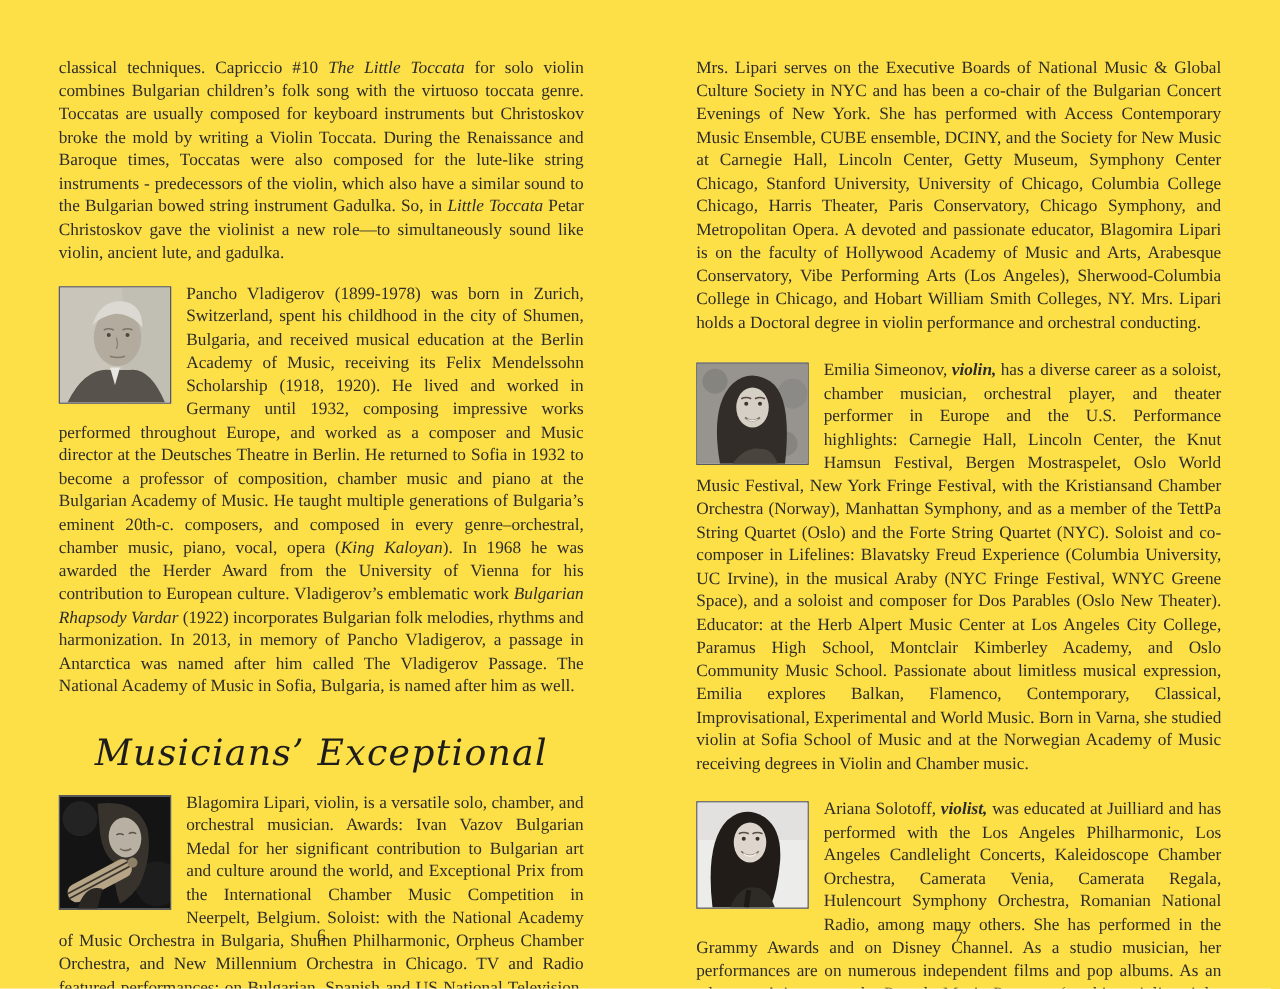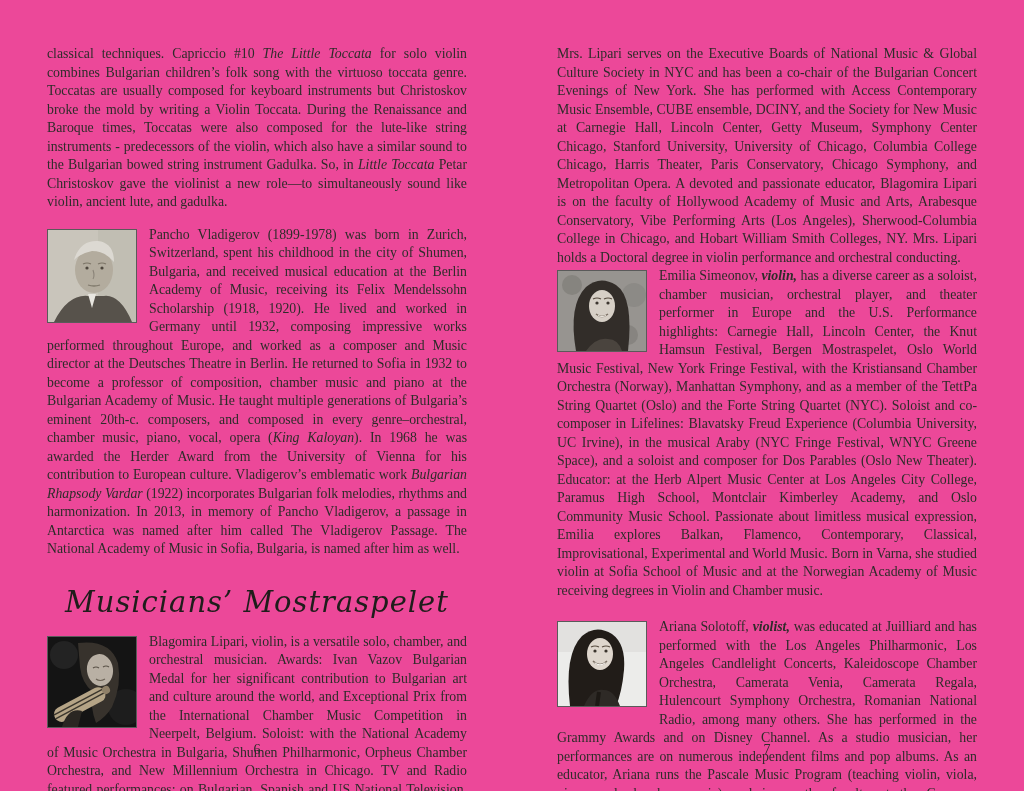--- a/index.html
+++ b/index.html
@@ -1,16 +1,16 @@
 <!DOCTYPE html>
 <html><head>
 <meta charset="utf-8">
 <style>
   html,body{margin:0;padding:0;background:#ffffff;}
-  .spread{position:relative;width:1024px;height:791px;background:#ec4899;overflow:hidden;
+  .spread{position:relative;width:1024px;height:791px;background:#fde047;overflow:hidden;
           font-family:"Liberation Serif","DejaVu Serif",serif;color:#2e2c2a;}
   .page{position:absolute;top:45px;width:420px;}
   .page-left{left:47px;}
   .page-right{left:557px;}
   .para{margin:0;font-size:13.8px;line-height:18.5px;text-align:justify;}
   .seg-n{font-style:normal;font-weight:normal;}
   .seg-i{font-style:italic;}
   .seg-b{font-weight:normal;}
   .seg-bi{font-weight:bold;font-style:italic;}
   .bio{margin-top:14px;}
@@ -48,21 +48,21 @@
           <circle cx="54" cy="38" r="1.6" fill="#4d463d"></circle>
           <path d="M35 34 Q39 32 43 34" stroke="#7c7567" stroke-width="1.2" fill="none"></path>
           <path d="M50 34 Q54 32 58 34" stroke="#7c7567" stroke-width="1.2" fill="none"></path>
           <path d="M45 40 Q47 46 45 49" stroke="#8a8378" stroke-width="1.1" fill="none"></path>
           <path d="M40 55 Q46 57 52 55" stroke="#80796c" stroke-width="1.3" fill="none"></path>
         </svg>
       </span>
       <p class="para"><span class="seg-b">Pancho Vladigerov (1899-1978)</span><span class="seg-n"> was born in Zurich, Switzerland, spent his childhood in the city of Shumen, Bulgaria, and received musical education at the Berlin Academy of Music, receiving its Felix Mendelssohn Scholarship (1918, 1920). He lived and worked in Germany until 1932, composing impressive works performed throughout Europe, and worked as a composer and Music director at the Deutsches Theatre in Berlin. He returned to Sofia in 1932 to become a professor of composition, chamber music and piano at the Bulgarian Academy of Music. He taught multiple generations of Bulgaria’s eminent 20th-c. composers, and composed in every genre–orchestral, chamber music, piano, vocal, opera (</span><span class="seg-i">King Kaloyan</span><span class="seg-n">). In 1968 he was awarded the Herder Award from the University of Vienna for his contribution to European culture. Vladigerov’s emblematic work </span><span class="seg-i">Bulgarian Rhapsody Vardar</span><span class="seg-n"> (1922) incorporates Bulgarian folk melodies, rhythms and harmonization. In 2013, in memory of Pancho Vladigerov, a passage in Antarctica was named after him called The Vladigerov Passage. The National Academy of Music in Sofia, Bulgaria, is named after him as well.</span></p>
     </section>
 
-    <h1 class="script-heading">Musicians’ Mostraspelet</h1>
+    <h1 class="script-heading">Musicians’ Exceptional</h1>
 
     <section class="bio">
       <span class="photo">
         <svg width="88" height="90" viewBox="0 0 88 90">
           <rect width="88" height="90" fill="#141414"></rect>
           <circle cx="16" cy="18" r="14" fill="#232323"></circle>
           <circle cx="78" cy="70" r="18" fill="#1d1d1d"></circle>
           <path d="M30 6 Q62 2 70 26 Q74 48 64 70 Q58 80 48 86 Q42 70 44 54 Q34 46 32 30 Z" fill="#37322c"></path>
           <ellipse cx="52" cy="33" rx="13" ry="16" fill="#b9b0a4" transform="rotate(-8 52 33)"></ellipse>
           <path d="M45 31 Q48 29 51 31" stroke="#5a5248" stroke-width="1.2" fill="none"></path>
@@ -81,21 +81,21 @@
     </section>
 
   </div>
 
   <div class="page-number pn-left">6</div>
 
   <div class="page page-right">
 
     <p class="para"><span class="seg-n">Mrs. Lipari serves on the Executive Boards of National Music &amp; Global Culture Society in NYC and has been a co-chair of the Bulgarian Concert Evenings of New York. She has performed with Access Contemporary Music Ensemble, CUBE ensemble, DCINY, and the Society for New Music at Carnegie Hall, Lincoln Center, Getty Museum, Symphony Center Chicago, Stanford University, University of Chicago, Columbia College Chicago, Harris Theater, Paris Conservatory, Chicago Symphony, and Metropolitan Opera. A devoted and passionate educator, Blagomira Lipari is on the faculty of Hollywood Academy of Music and Arts, Arabesque Conservatory, Vibe Performing Arts (Los Angeles), Sherwood-Columbia College in Chicago, and Hobart William Smith Colleges, NY. Mrs. Lipari holds a Doctoral degree in violin performance and orchestral conducting.</span></p>
 
-    <section class="bio" style="margin-top:0;">
+    <section class="bio" style="margin-top:20px;">
       <span class="photo">
         <svg width="88" height="80" viewBox="0 0 88 80">
           <rect width="88" height="80" fill="#979490"></rect>
           <circle cx="14" cy="14" r="10" fill="#827f7b" opacity="0.8"></circle>
           <circle cx="76" cy="24" r="12" fill="#8a8783" opacity="0.8"></circle>
           <circle cx="70" cy="64" r="10" fill="#807d79" opacity="0.7"></circle>
           <path d="M18 80 Q10 34 28 16 Q42 4 58 14 Q76 26 70 80 Z" fill="#322d29"></path>
           <ellipse cx="44" cy="35" rx="13" ry="16" fill="#d6cfc6"></ellipse>
           <circle cx="39" cy="32" r="1.6" fill="#3c362f"></circle>
           <circle cx="50" cy="32" r="1.6" fill="#3c362f"></circle>

